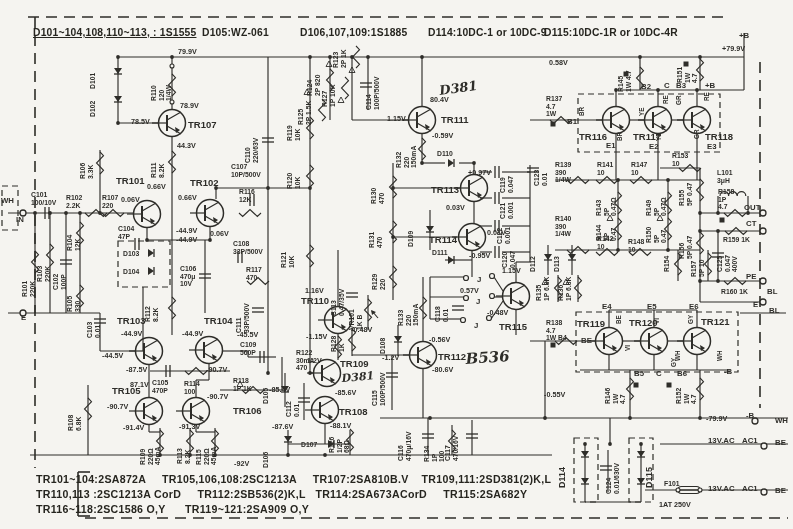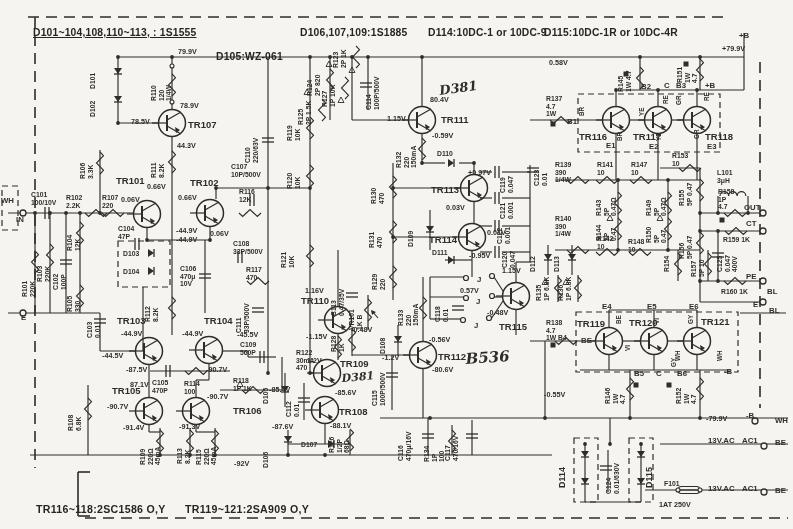--- a/index.html
+++ b/index.html
@@ -3,21 +3,21 @@
 <meta charset="utf-8">
 <style>
   html,body{margin:0;padding:0;background:#e8e7e4;}
   #page{position:relative;width:793px;height:529px;background:#f5f4f0;overflow:hidden;
         font-family:"Liberation Sans",sans-serif;}
   svg{position:absolute;left:0;top:0;}
   .hdr{position:absolute;top:27px;left:0;width:100%;font-size:10.3px;font-weight:700;
        color:#26251f;letter-spacing:.2px;white-space:nowrap;}
   .hdr span{position:absolute;top:0;}
   .hdr span:nth-of-type(1){left:33px;text-decoration:underline;}
-  .hdr span:nth-of-type(2){left:216px;margin-top:24px;}
+  .hdr span:nth-of-type(2){left:202px;}
   .hdr span:nth-of-type(3){left:300px;}
   .hdr span:nth-of-type(4){left:428px;}
   .hdr span:nth-of-type(5){left:544px;}
   .ftr{position:absolute;left:36px;font-size:10.6px;font-weight:700;color:#26251f;
        letter-spacing:.3px;white-space:pre;}
   .f1{top:473px;} .f2{top:488px;} .f3{top:503px;}
 </style>
 </head>
 <body>
 
@@ -890,14 +890,16 @@
       <rect x="623.5" y="71.5" width="5" height="5" fill="#2e2d29"></rect>
       <rect x="683.5" y="61.5" width="5" height="5" fill="#2e2d29"></rect>
     </svg>
   <div class="hdr">
     <span>D101~104,108,110~113, : 1S1555</span>
     <span>D105:WZ-061</span>
     <span>D106,107,109:1S1885</span>
     <span>D114:10DC-1 or 10DC-9</span>
     <span>D115:10DC-1R or 10DC-4R</span>
   </div>
+  <div class="ftr f1">TR101~104:2SA872A     TR105,106,108:2SC1213A     TR107:2SA810B.V    TR109,111:2SD381(2)K,L</div>
+  <div class="ftr f2">TR110,113 :2SC1213A CorD     TR112:2SB536(2)K,L   TR114:2SA673ACorD     TR115:2SA682Y</div>
   <div class="ftr f3">TR116~118:2SC1586 O,Y      TR119~121:2SA909 O,Y</div>
 </div>
 
 </body></html>

